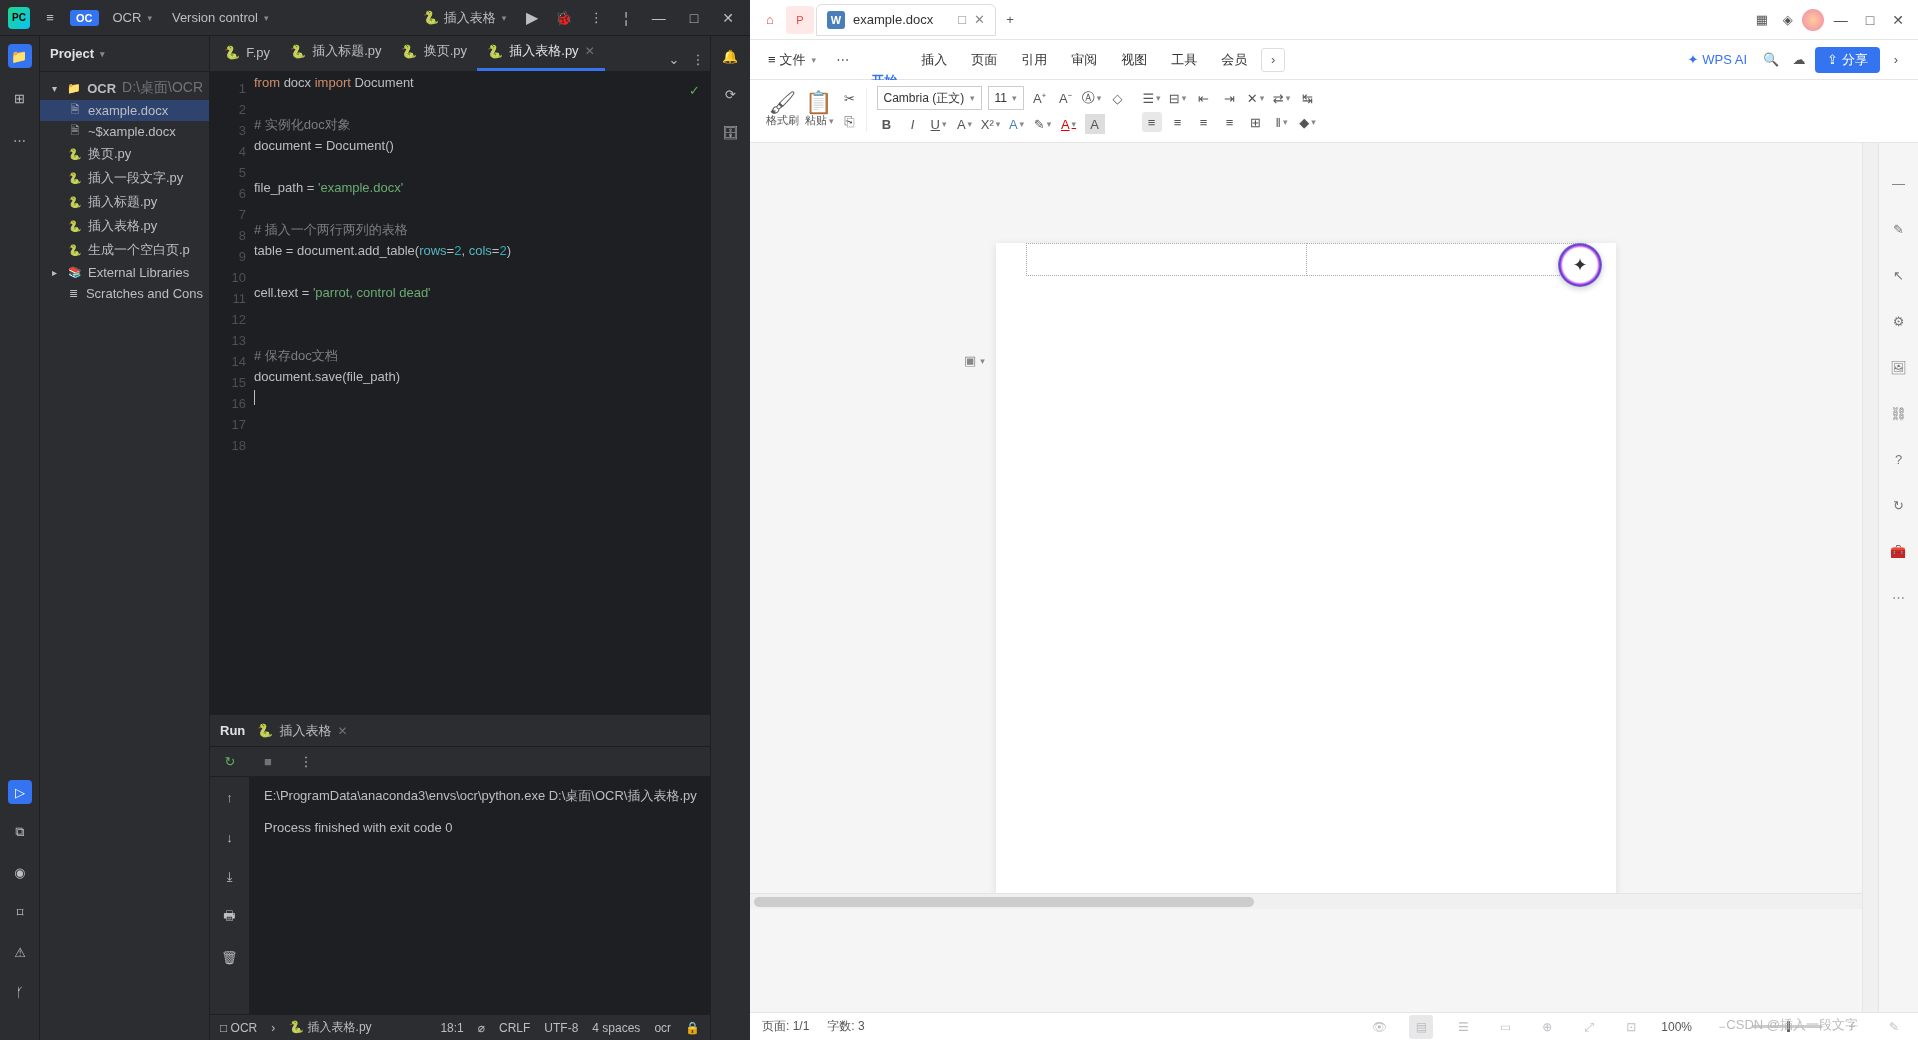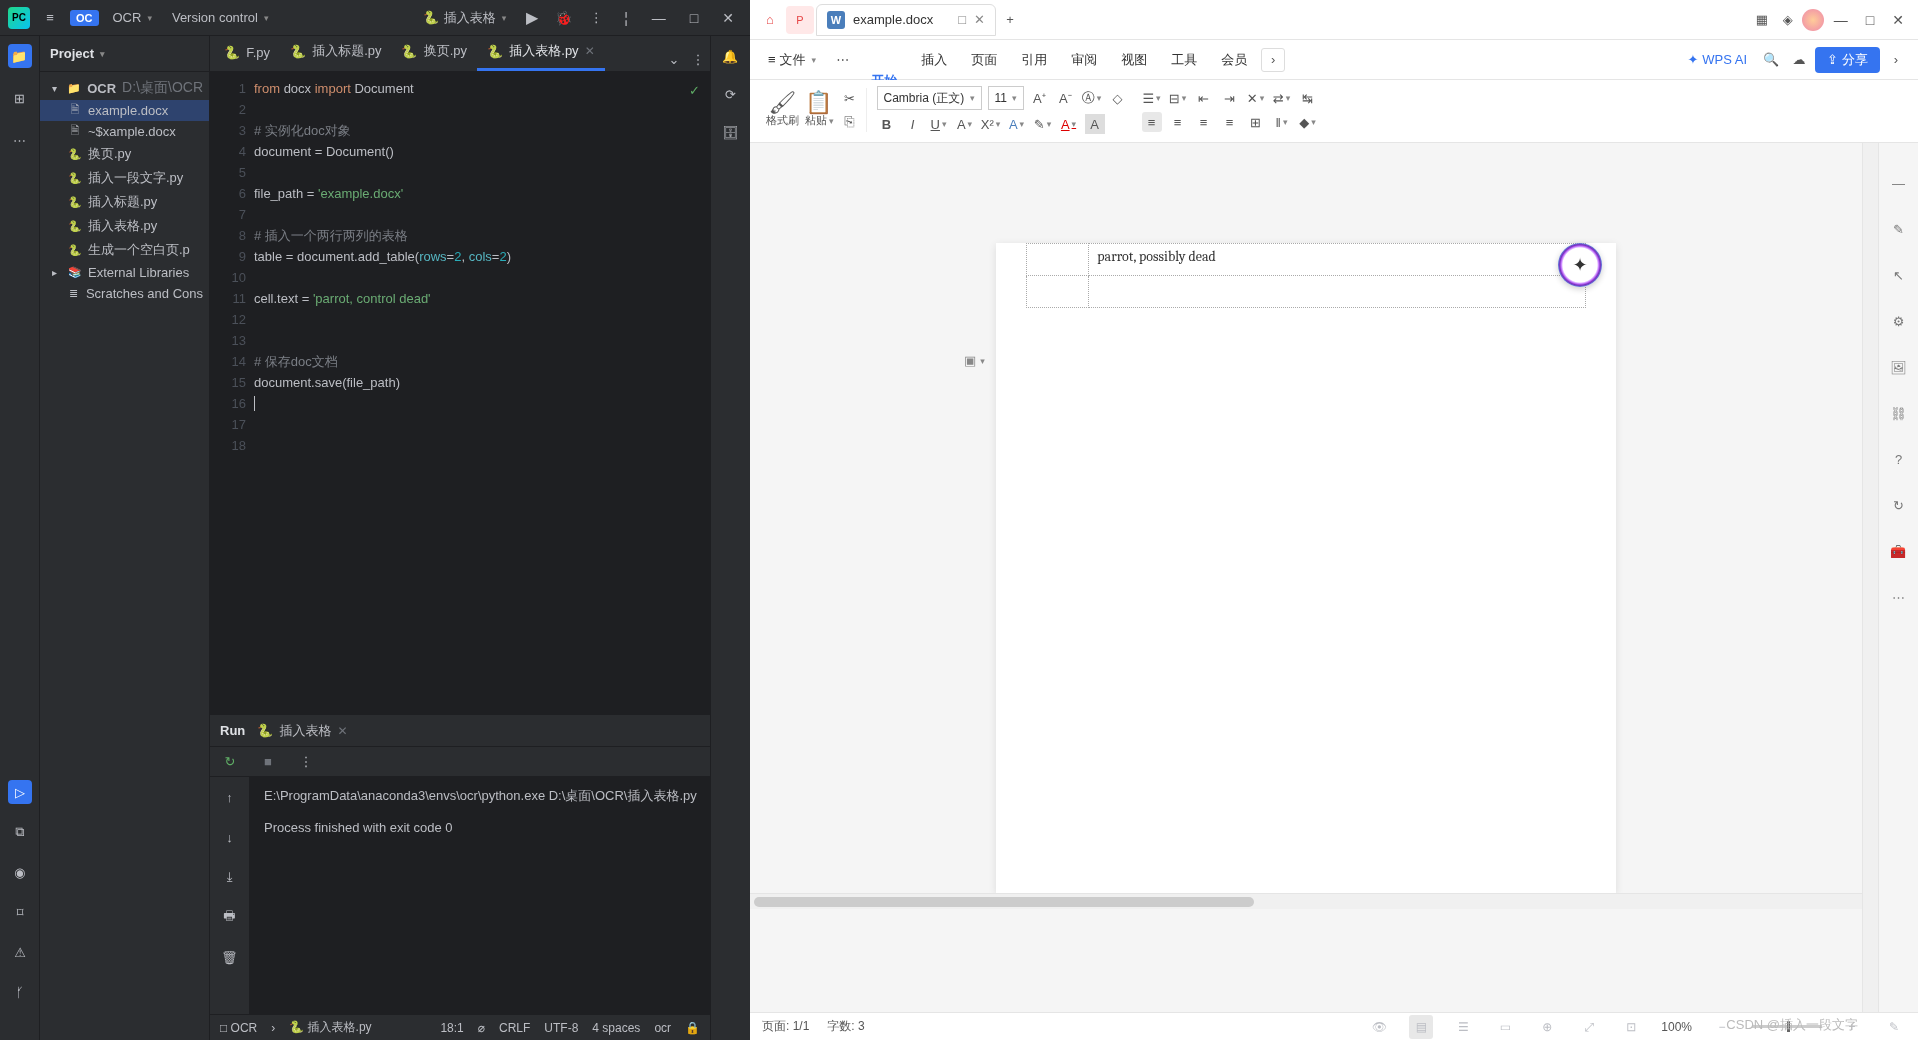--- a/index.html
+++ b/index.html
@@ -35,21 +35,21 @@
   .editor-area { flex:1; display:flex; flex-direction:column; min-width:0; }
   .tabs { height:36px; display:flex; align-items:flex-end; background:#2b2d30; border-bottom:1px solid #1e1f22; padding-left:4px; }
   .tab { padding:8px 10px; display:flex; align-items:center; gap:6px; color:#bcbec4; cursor:pointer; font-size:13px; border-bottom:3px solid transparent; }
   .tab.active { border-bottom-color:#3574f0; color:#dfe1e5; }
   .tab-close { color:#6f737a; font-size:12px; }
   .tabs .spacer { flex:1; }
 
   .code { flex:1; display:flex; background:#1e1f22; overflow:auto; font-family: 'JetBrains Mono', Consolas, monospace; font-size:13px; line-height:21px; }
   .gutter { width:44px; text-align:right; color:#4b5059; padding:6px 8px 6px 0; user-select:none; }
   .gutter div { height:21px; }
-  .code-lines { flex:1; padding:6px 0; position:relative; }
+  .code-lines { flex:1; padding:0 0; position:relative; }
   .code-lines .line { height:21px; white-space:pre; }
   .kw { color:#cf8e6d; }
   .fn { color:#bcbec4; }
   .str { color:#6aab73; }
   .cmt { color:#7a7e85; }
   .param { color:#56b6c2; }
   .num { color:#2aacb8; }
   .cursor-line { position:absolute; left:0; right:0; height:21px; background:#26282e; z-index:-1; }
   .check-icon { position:absolute; top:8px; right:10px; color:#5fad65; }
 
@@ -454,24 +454,20 @@
       </div>
     </div>
   </div>
 
   <div class="doc-area">
     <div style="flex:1; overflow:auto; position:relative;">
       <div class="doc-page">
         <div class="page-margin-handle">▣<span class="drop">▾</span></div>
         <table class="doc-table">
           <tbody>
-              <tr>
-            <td></td>
-            <td>parrot, possibly dead</td>
-          </tr>
           <tr>
             <td></td>
             <td></td>
           </tr>
         </tbody>
           </table>
         <div class="float-avatar">✦</div>
       </div>
       <div class="hscroll">
           <div class="hscroll-thumb"></div>

